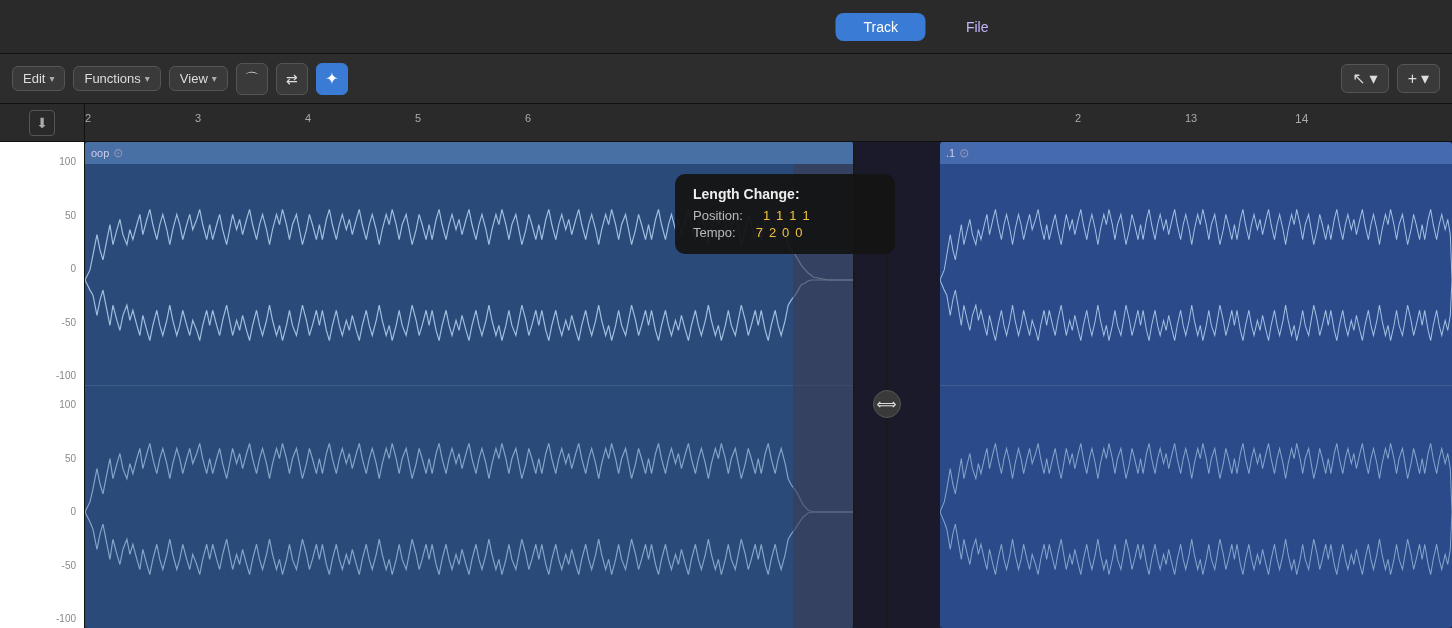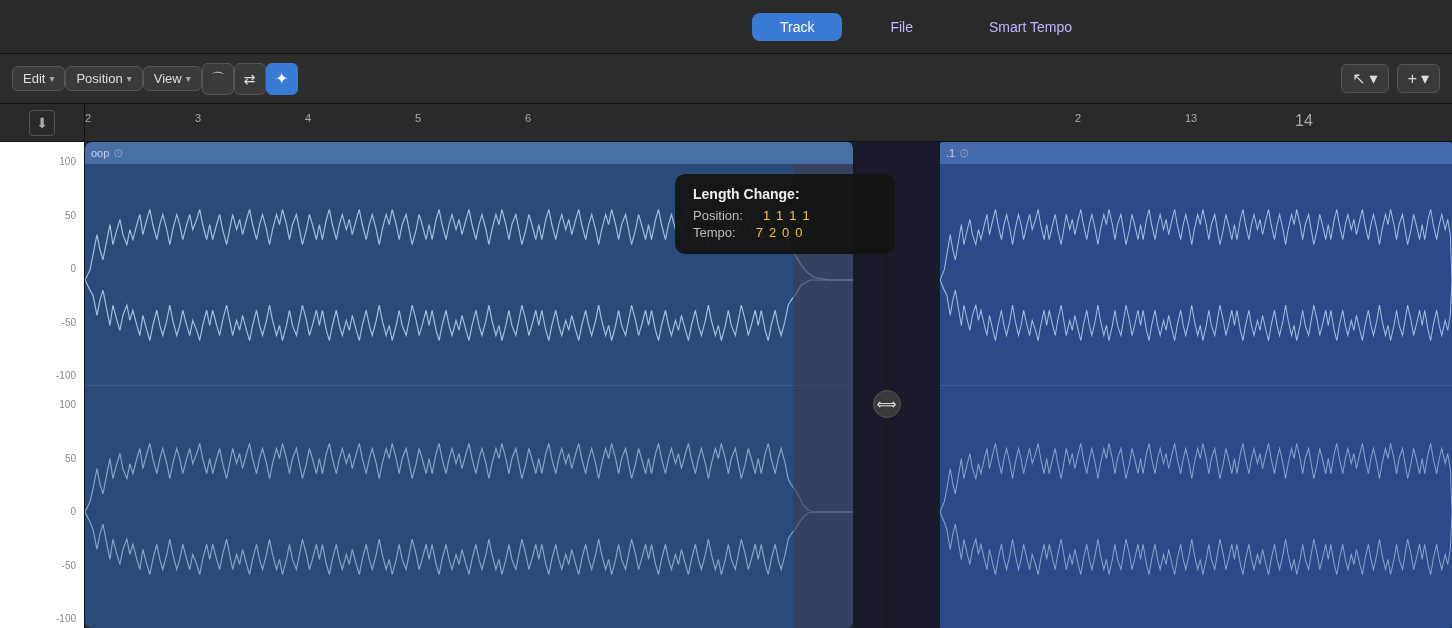--- a/index.html
+++ b/index.html
@@ -18,21 +18,21 @@
       height: 54px;
       background: #2a2a2a;
       display: flex;
       align-items: center;
       justify-content: center;
       border-bottom: 1px solid #111;
       position: relative;
     }
     .top-tabs {
       display: flex;
-      gap: 20px;
+      gap: 12px;
       position: absolute;
       left: 50%;
       transform: translateX(-50%);
       margin-left: 200px;
     }
     .top-tab {
       padding: 6px 28px;
       border-radius: 8px;
       font-size: 14px;
       font-weight: 500;
@@ -47,20 +47,21 @@
     }
 
     
     .toolbar {
       width: 100%;
       height: 50px;
       background: #2d2d2d;
       display: flex;
       align-items: center;
       padding: 0 12px;
+      gap: 8px;
       border-bottom: 1px solid #111;
     }
     .toolbar-btn {
       display: flex;
       align-items: center;
       gap: 4px;
       padding: 4px 10px;
       background: #3a3a3a;
       border: 1px solid #555;
       border-radius: 6px;
@@ -188,21 +189,20 @@
       top: 0;
       height: 100%;
       border-radius: 3px;
       overflow: hidden;
     }
     .audio-region-left {
       left: 0;
       width: 770px;
       background: #2a4a7a;
       border-right: 2px solid #1a1a1a;
-      border-radius: 7px;
     }
     .audio-region-right {
       left: 855px;
       right: 0;
       background: #2a4a8a;
     }
 
     
     .split-handle {
       position: absolute;
@@ -292,31 +292,30 @@
       background: rgba(120, 170, 230, 0.4);
     }
   </style>
 </head>
 <body>
 
 <div class="top-bar">
   <div class="top-tabs">
     <button class="top-tab active">Track</button>
     <button class="top-tab">File</button>
-    <button class="top-tab">Smart Tempo</button>
   </div>
 </div>
 
 <div class="toolbar">
   <button class="toolbar-btn">
     <span>Edit</span>
     <span class="chevron">▾</span>
   </button>
   <button class="toolbar-btn">
-    <span>Position</span>
+    <span>Functions</span>
     <span class="chevron">▾</span>
   </button>
   <button class="toolbar-btn">
     <span>View</span>
     <span class="chevron">▾</span>
   </button>
   <div class="toolbar-icon-btn" style="font-size:14px;">⌒</div>
   <div class="toolbar-icon-btn" style="font-size:14px;">⇄</div>
   <div class="toolbar-icon-btn active" style="font-size:16px;">✦</div>
 
@@ -361,21 +360,21 @@
     <div class="timeline-ruler">
 
       <span style="position:absolute;left:0px;top:8px;font-size:11px;color:#aaa;">2</span>
       <span style="position:absolute;left:110px;top:8px;font-size:11px;color:#aaa;">3</span>
       <span style="position:absolute;left:220px;top:8px;font-size:11px;color:#aaa;">4</span>
       <span style="position:absolute;left:330px;top:8px;font-size:11px;color:#aaa;">5</span>
       <span style="position:absolute;left:440px;top:8px;font-size:11px;color:#aaa;">6</span>
       <span style="position:absolute;left:880px;top:8px;font-size:11px;color:#aaa;margin-top:48px;">11</span>
       <span style="position:absolute;left:990px;top:8px;font-size:11px;color:#aaa;">2</span>
       <span style="position:absolute;left:1100px;top:8px;font-size:11px;color:#aaa;">13</span>
-      <span style="position:absolute;left:1210px;top:8px;font-size:16px;color:#aaa;">14</span>
+      <span style="position:absolute;left:1210px;top:8px;font-size:12px;color:#aaa;">14</span>
     </div>
 
     <div class="track-area">
 
       <div class="grid-line" style="left:0px;"></div>
       <div class="grid-line" style="left:110px;"></div>
       <div class="grid-line" style="left:220px;"></div>
       <div class="grid-line" style="left:330px;"></div>
       <div class="grid-line" style="left:440px;"></div>
       <div class="grid-line" style="left:550px;"></div>

